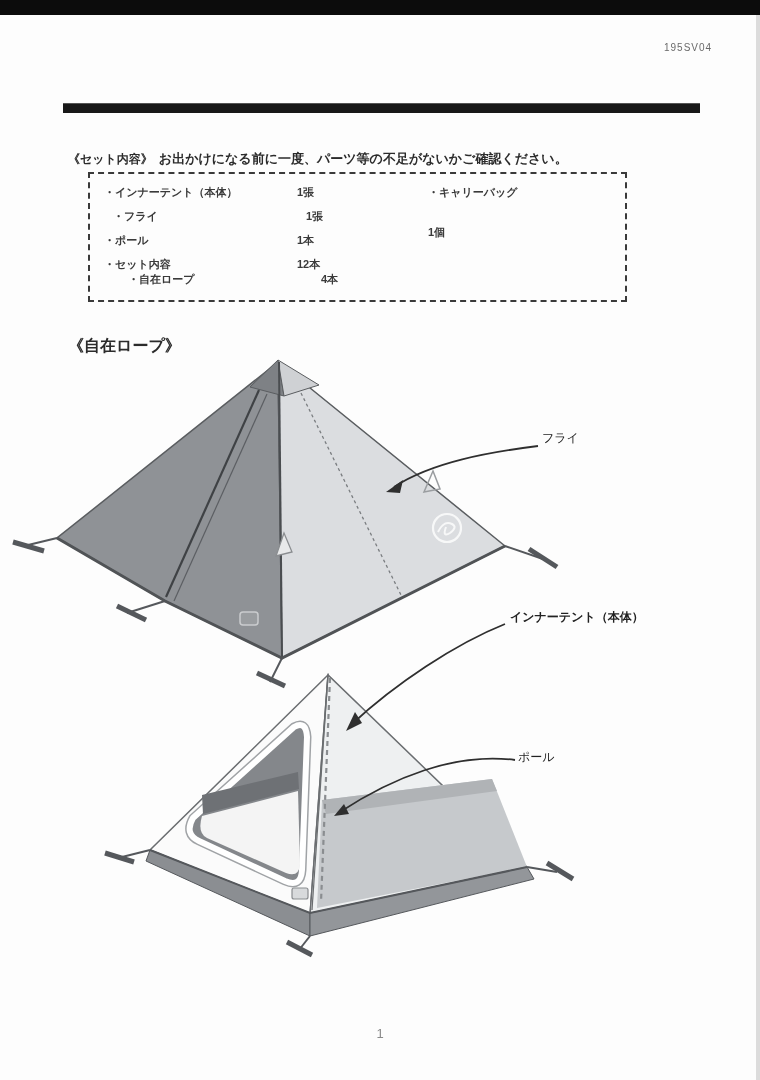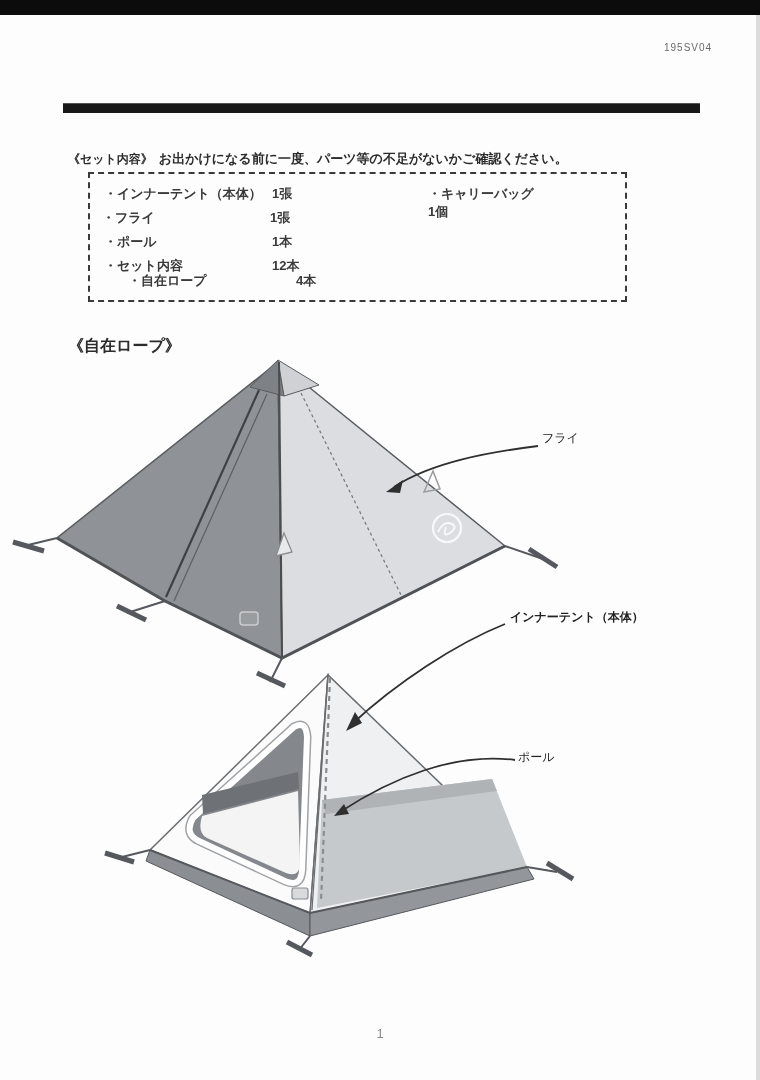--- a/index.html
+++ b/index.html
@@ -11,21 +11,21 @@
   .top-bar{position:absolute;left:0;top:0;width:760px;height:15px;background:#0c0c0c;}
   .right-edge{position:absolute;right:0;top:15px;width:4px;height:1065px;background:#dcdcdc;}
   .doc-code{position:absolute;left:664px;top:42px;font-size:10px;color:#6a6a6a;letter-spacing:1px;}
   .title{position:absolute;left:0;top:64px;width:760px;text-align:center;
     font-size:29px;font-weight:700;letter-spacing:9px;color:#2b2b2b;}
   .title-rule{position:absolute;left:63px;top:103px;width:637px;height:9px;background:#181818;border-top:1px solid #555;}
   .sc-heading-row{position:absolute;left:68px;top:149px;width:640px;}
   .sc-heading{font-size:12px;font-weight:700;color:#2b2b2b;}
   .sc-note{font-size:13px;font-weight:700;color:#2b2b2b;margin-left:6px;}
   .sc-box{position:absolute;left:88px;top:172px;width:535px;height:126px;border:2px dashed #3a3a3a;}
-  .sc-item{position:absolute;display:flex;font-size:13px;color:#3a3a3a;font-weight:600;}
+  .sc-item{position:absolute;display:flex;font-size:11px;color:#3a3a3a;font-weight:600;gap:25px;}
   .sc-item .nm{width:168px;}
   .sc-item.right .nm{width:118px;}
   .pn-heading{position:absolute;left:68px;top:336px;font-size:16px;font-weight:700;color:#2b2b2b;}
   .callout{position:absolute;font-size:12px;color:#222;white-space:nowrap;text-align:right;}
   .page-number{position:absolute;left:0;top:1026px;width:760px;text-align:center;font-size:13px;color:#8a8a8a;}
   svg.illu{position:absolute;left:0;top:0;pointer-events:none;}
 </style>
 </head>
 <body>
 
@@ -39,21 +39,21 @@
 
   <div class="sc-heading-row">
     <span class="sc-heading">《セット内容》</span><span class="sc-note">お出かけになる前に一度、パーツ等の不足がないかご確認ください。</span>
   </div>
 
   <div class="sc-box">
     <div class="sc-item" style="left:14px;top:11px;">
         <span class="nm">・インナーテント（本体）</span>
         <span class="qt">1張</span>
       </div>
-    <div class="sc-item" style="left:12px;top:35px;">
+    <div class="sc-item" style="left:23px;top:35px;">
         <span class="nm">・フライ</span>
         <span class="qt">1張</span>
       </div>
     <div class="sc-item" style="left:14px;top:59px;">
         <span class="nm">・ポール</span>
         <span class="qt">1本</span>
       </div>
     <div class="sc-item" style="left:14px;top:83px;">
         <span class="nm">・セット内容</span>
         <span class="qt">12本</span>

